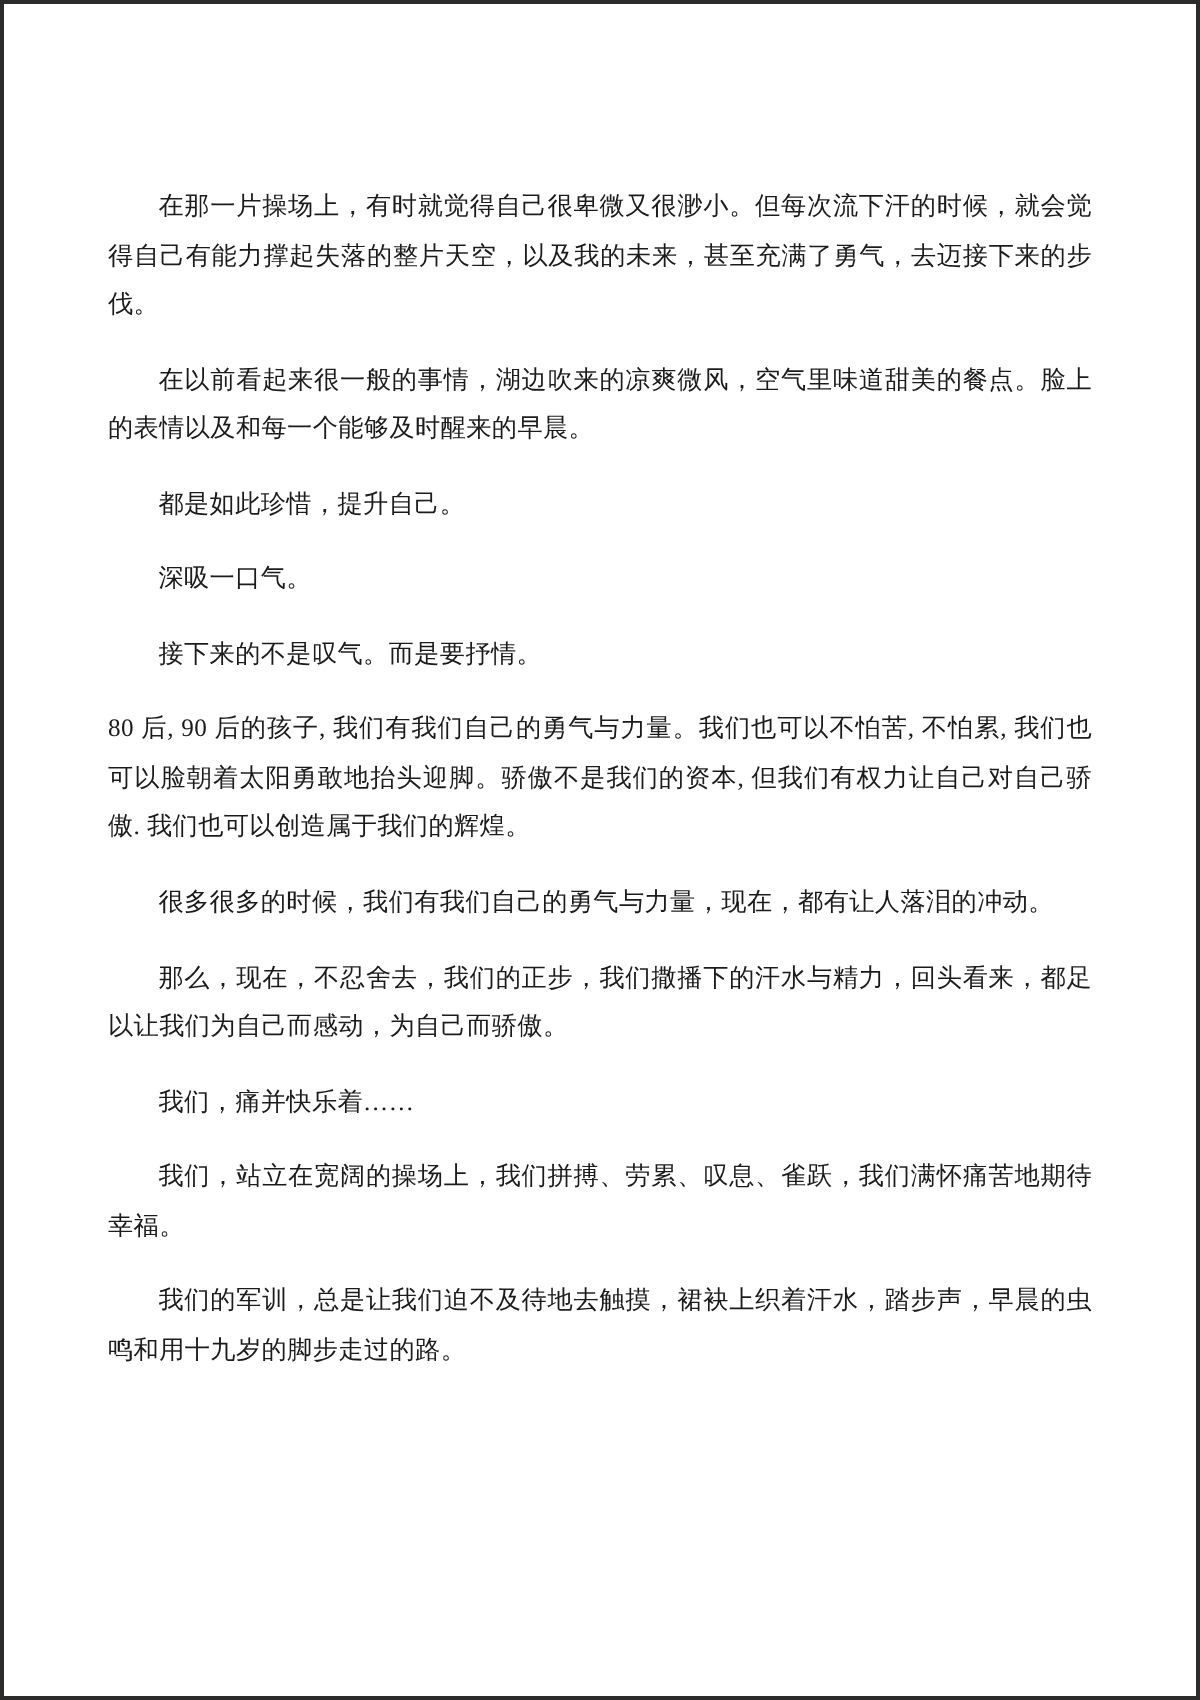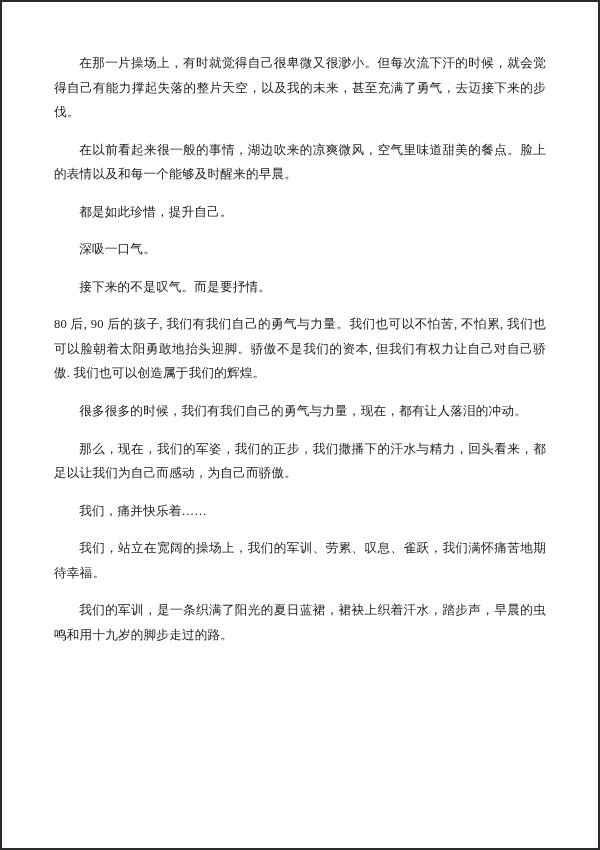--- a/index.html
+++ b/index.html
@@ -28,21 +28,21 @@
     border-bottom: 2px solid #2b2b2b;
     background: #fff;
   }
   
   .page-inner {
     position: absolute;
     left: 0;
     top: 0;
     right: 0;
     bottom: 0;
-    padding: 49px 52px 0 52px;
+    padding: 89px 52px 0 52px;
     box-sizing: border-box;
   }
   .doc-body {
     width: 100%;
   }
   p.para {
     margin: 0 0 13px 0;
     font-size: 12.6px;
     line-height: 1.95;
     text-align: justify;
@@ -63,19 +63,19 @@
 <div class="page">
   <div class="page-inner">
     <div class="doc-body">
       <p class="para indent">在那一片操场上，有时就觉得自己很卑微又很渺小。但每次流下汗的时候，就会觉得自己有能力撑起失落的整片天空，以及我的未来，甚至充满了勇气，去迈接下来的步伐。</p>
       <p class="para indent">在以前看起来很一般的事情，湖边吹来的凉爽微风，空气里味道甜美的餐点。脸上的表情以及和每一个能够及时醒来的早晨。</p>
       <p class="para indent">都是如此珍惜，提升自己。</p>
       <p class="para indent">深吸一口气。</p>
       <p class="para indent">接下来的不是叹气。而是要抒情。</p>
       <p class="para noindent">80 后, 90 后的孩子, 我们有我们自己的勇气与力量。我们也可以不怕苦, 不怕累, 我们也可以脸朝着太阳勇敢地抬头迎脚。骄傲不是我们的资本, 但我们有权力让自己对自己骄傲. 我们也可以创造属于我们的辉煌。</p>
       <p class="para indent">很多很多的时候，我们有我们自己的勇气与力量，现在，都有让人落泪的冲动。</p>
-      <p class="para indent">那么，现在，我们的军姿，我们的正步，我们撒播下的汗水与精力，回头看来，都足以让我们为自己而感动，为自己而骄傲。</p>
+      <p class="para indent">那么，现在，不忍舍去，我们的正步，我们撒播下的汗水与精力，回头看来，都足以让我们为自己而感动，为自己而骄傲。</p>
       <p class="para indent">我们，痛并快乐着……</p>
-      <p class="para indent">我们，站立在宽阔的操场上，我们的军训、劳累、叹息、雀跃，我们满怀痛苦地期待幸福。</p>
-      <p class="para indent">我们的军训，是一条织满了阳光的夏日蓝裙，裙袂上织着汗水，踏步声，早晨的虫鸣和用十九岁的脚步走过的路。</p>
+      <p class="para indent">我们，站立在宽阔的操场上，我们拼搏、劳累、叹息、雀跃，我们满怀痛苦地期待幸福。</p>
+      <p class="para indent">我们的军训，总是让我们迫不及待地去触摸，裙袂上织着汗水，踏步声，早晨的虫鸣和用十九岁的脚步走过的路。</p>
     </div>
   </div>
 </div>
 
 </body></html>

